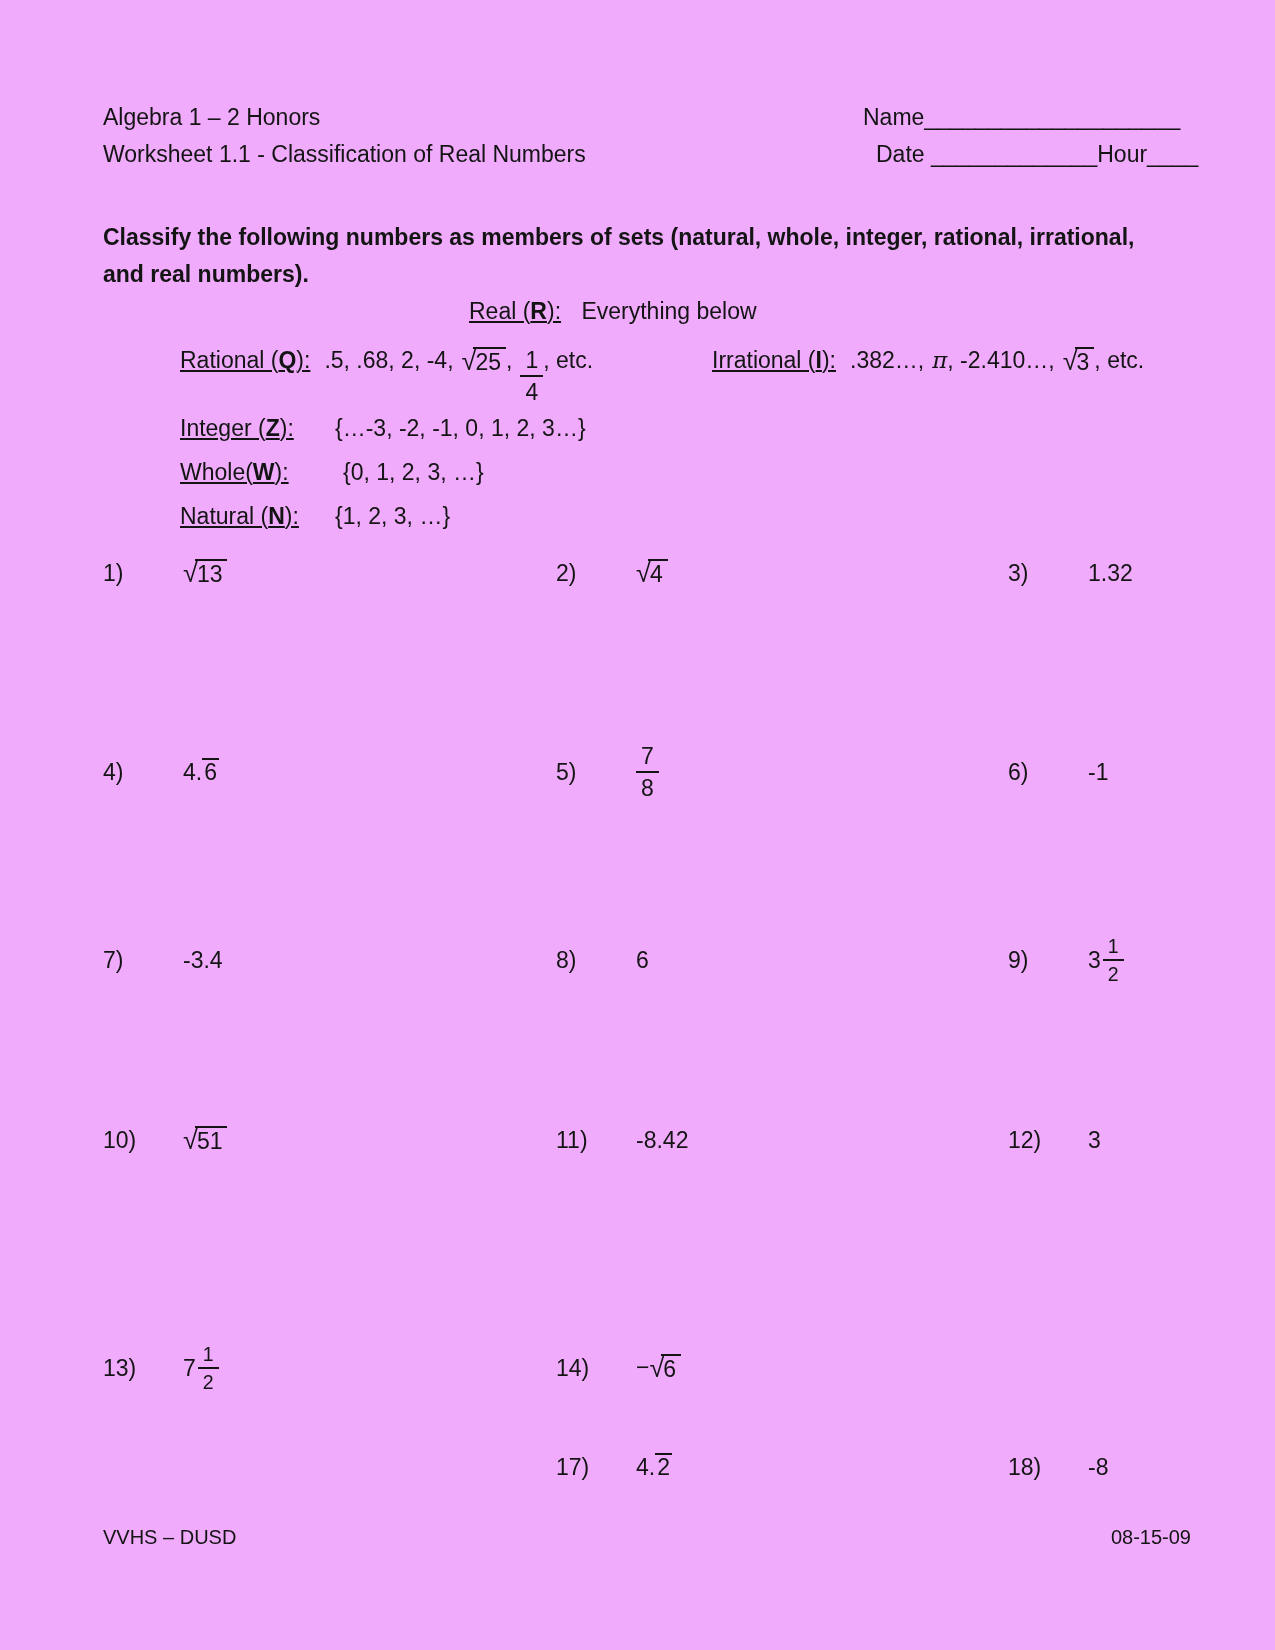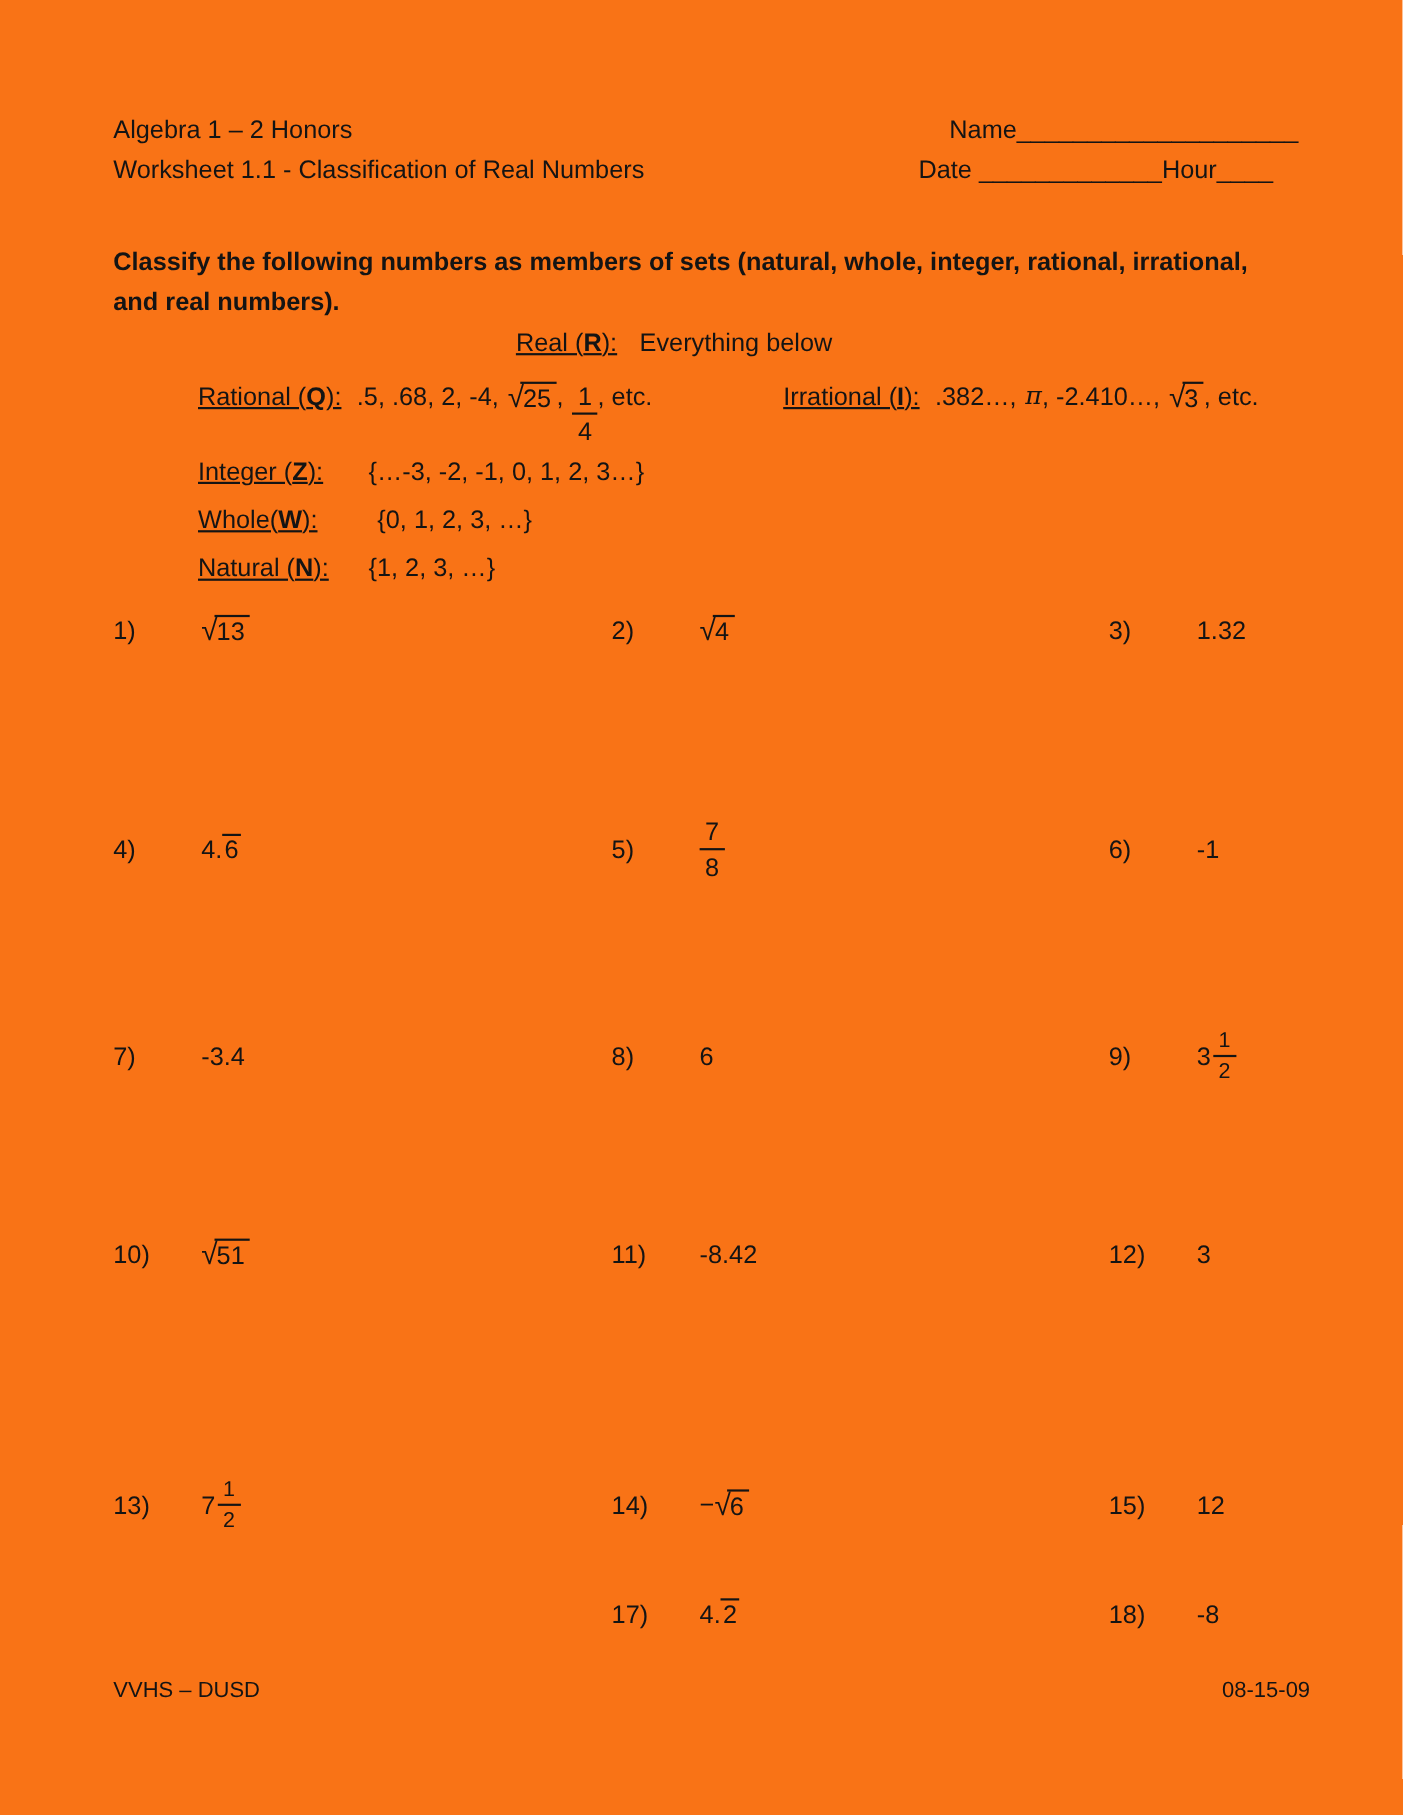--- a/index.html
+++ b/index.html
@@ -1,17 +1,17 @@
 <!DOCTYPE html>
 <html><head>
 <meta charset="utf-8">
 <style>
   *{margin:0;padding:0;box-sizing:border-box}
   html,body{background:#ffffff}
-  .page{position:relative;width:1275px;height:1650px;background:#f97316;color:#141414;
+  .page{position:relative;width:1275px;height:1650px;background:#f0abfc;color:#141414;
         font-family:"Liberation Sans","DejaVu Sans",sans-serif;font-size:23px;overflow:hidden}
   .abs{position:absolute;white-space:nowrap}
   .bold{font-weight:700}
   .ul{text-decoration:underline}
   b{font-weight:700}
   .deflabel{display:inline-block;min-width:155px}
   .frac{display:inline-flex;flex-direction:column;align-items:center;line-height:1.15;text-align:center}
   .frac .fn{border-bottom:2px solid currentColor;padding:0 5px 2px}
   .frac .fd{padding-top:2px}
   .sqrt{display:inline-flex;align-items:flex-start;white-space:nowrap}
@@ -31,21 +31,21 @@
   .footer{font-size:20px}
 </style>
 </head>
 <body>
 
 <div class="page">
 
   <div class="abs" style="left:103px;top:104px">Algebra 1 – 2 Honors</div>
   <div class="abs" style="left:103px;top:141px">Worksheet 1.1 - Classification of Real Numbers</div>
   <div class="abs" style="left:863px;top:104px">Name____________________</div>
-  <div class="abs" style="left:835px;top:141px">Date _____________Hour____</div>
+  <div class="abs" style="left:876px;top:141px">Date _____________Hour____</div>
 
   <div class="abs bold" style="left:103px;top:224px">Classify the following numbers as members of sets (natural, whole, integer, rational, irrational,</div>
   <div class="abs bold" style="left:103px;top:261px">and real numbers).</div>
 
   <div class="abs" style="left:469px;top:298px">
     <span class="ul"><span>Real (</span><b>R</b><span>):</span></span>
     <span class="sp2">Everything below</span>
   </div>
 
   <div class="defrow" style="left:180px;top:347px;height:58px">
@@ -177,24 +177,20 @@
     <div class="cell c2">
       <span class="pnum">14)</span>
       <span class="mix">
           <span>−</span>
           <span class="sqrt">
             <span class="sg">√</span>
             <span class="rd">6</span>
           </span>
         </span>
     </div>
-    <div class="cell c3">
-      <span class="pnum">15)</span>
-      <span>12</span>
-    </div>
   </div>
 
   <div class="prow" style="top:1427px">
     <div class="cell c2">
       <span class="pnum">17)</span>
       <span><span>4.</span><span class="obar">2</span></span>
     </div>
     <div class="cell c3">
       <span class="pnum">18)</span>
       <span>-8</span>

